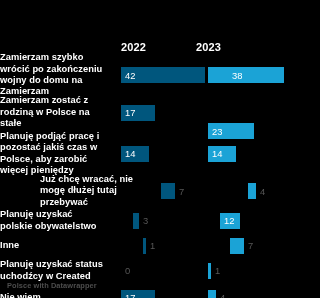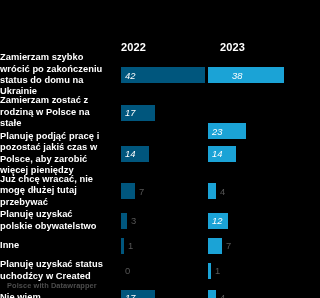--- a/index.html
+++ b/index.html
@@ -25,21 +25,21 @@
   .col-header {
     position: absolute;
     top: 41px;
     font-size: 11px;
     font-weight: 700;
     color: #ffffff;
     letter-spacing: .1px;
     white-space: nowrap;
   }
   .col-header.c2022 { left: 121px; }
-  .col-header.c2023 { left: 220px; }
+  .col-header.c2023 { left: 196px; }
 
   .rows {
     position: absolute;
     left: 0;
     top: 56px;
     width: 300px;
   }
   .row {
     position: relative;
     width: 300px;
@@ -80,21 +80,20 @@
     box-sizing: border-box;
   }
   .bar.s2022 { background: #00567d; }
   .bar.s2023 { background: #1ba3d6; }
   .bar-val-in {
     font-size: 9.4px;
     color: #ffffff;
     padding-left: 4px;
     white-space: nowrap;
     font-weight: 400;
-    font-style: italic;
   }
   .bar-val-out {
     font-size: 9.4px;
     color: #575757;
     padding-left: 4px;
     white-space: nowrap;
     font-weight: 400;
   }
   .footer {
     position: absolute;
@@ -111,21 +110,21 @@
 
 <div id="chart-root">
 
   <div class="col-headers">
     <div class="col-header c2022">2022</div>
     <div class="col-header c2023">2023</div>
   </div>
 
   <div class="rows" id="rows">
       <div class="row" style="height: 38px;">
-        <div class="row-label">Zamierzam szybko wrócić po zakończeniu status do domu na Ukrainie</div>
+        <div class="row-label">Zamierzam szybko wrócić po zakończeniu wojny do domu na Zamierzam</div>
         <div class="bars">
           <div class="bar-wrap g2022">
             <div class="bar s2022" style="width: 84px;">
               <span class="bar-val-in">42</span>
             </div>
           </div>
           <div class="bar-wrap g2023">
             <div class="bar s2023" style="width: 76px; padding-left: 20px;">
               <span class="bar-val-in">38</span>
             </div>
@@ -134,69 +133,69 @@
       </div>
       <div class="row" style="height: 37px;">
         <div class="row-label">Zamierzam zostać z rodziną w Polsce na stałe</div>
         <div class="bars">
           <div class="bar-wrap g2022">
             <div class="bar s2022" style="width: 34px;">
               <span class="bar-val-in">17</span>
             </div>
           </div>
           <div class="bar-wrap g2023">
-            <div class="bar s2023" style="width: 38px; margin-top: 37px;">
+            <div class="bar s2023" style="width: 46px; margin-top: 37px;">
               <span class="bar-val-in">23</span>
             </div>
           </div>
         </div>
       </div>
       <div class="row" style="height: 45px; justify-content: space-between;">
         <div class="row-label">Planuję podjąć pracę i pozostać jakiś czas w Polsce, aby zarobić więcej pieniędzy</div>
         <div class="bars">
           <div class="bar-wrap g2022">
             <div class="bar s2022" style="width: 28px;">
               <span class="bar-val-in">14</span>
             </div>
           </div>
           <div class="bar-wrap g2023">
             <div class="bar s2023" style="width: 28px;">
               <span class="bar-val-in">14</span>
             </div>
           </div>
         </div>
       </div>
-      <div class="row" style="height: 30px;">
+      <div class="row" style="height: 30px; padding-left: 40px;">
         <div class="row-label">Już chcę wracać, nie mogę dłużej tutaj przebywać</div>
         <div class="bars">
           <div class="bar-wrap g2022">
             <div class="bar s2022" style="width: 14px;"></div>
             <span class="bar-val-out">7</span>
           </div>
           <div class="bar-wrap g2023">
             <div class="bar s2023" style="width: 8px;"></div>
             <span class="bar-val-out">4</span>
           </div>
         </div>
       </div>
-      <div class="row" style="height: 29px;">
+      <div class="row" style="height: 29px; gap: 12px;">
         <div class="row-label">Planuję uzyskać polskie obywatelstwo</div>
         <div class="bars">
           <div class="bar-wrap g2022">
             <div class="bar s2022" style="width: 6px;"></div>
             <span class="bar-val-out">3</span>
           </div>
           <div class="bar-wrap g2023">
             <div class="bar s2023" style="width: 20px;">
               <span class="bar-val-in">12</span>
             </div>
           </div>
         </div>
       </div>
-      <div class="row" style="height: 21px;">
+      <div class="row" style="height: 21px; gap: 22px;">
         <div class="row-label">Inne</div>
         <div class="bars">
           <div class="bar-wrap g2022">
             <div class="bar s2022" style="width: 3px;"></div>
             <span class="bar-val-out">1</span>
           </div>
           <div class="bar-wrap g2023">
             <div class="bar s2023" style="width: 14px;"></div>
             <span class="bar-val-out">7</span>
           </div>

